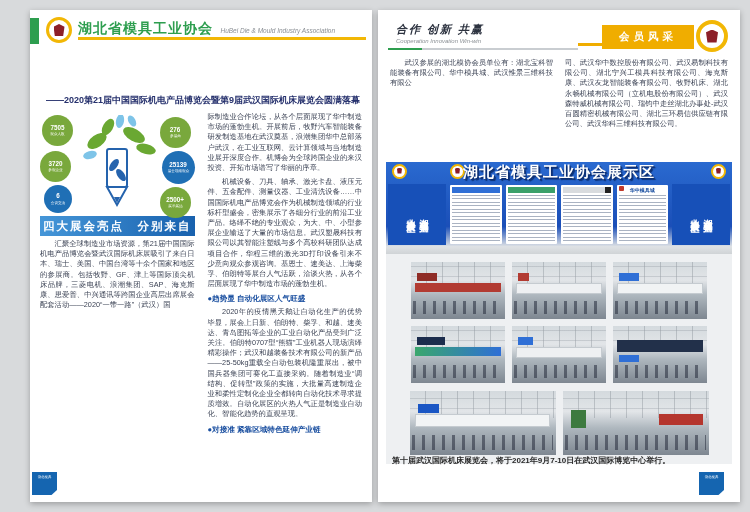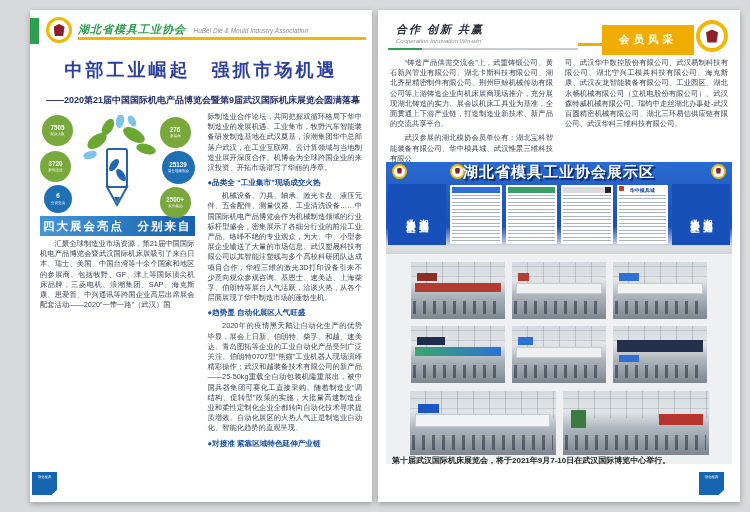--- a/index.html
+++ b/index.html
@@ -8,21 +8,21 @@
   .page{position:absolute;top:10px;height:492px;background:#fff;box-shadow:0 2px 6px rgba(0,0,0,.28);overflow:hidden;}
   #lp{left:30px;width:342px;}
   #rp{left:378px;width:362px;}
 
   
   .lp-greenblock{position:absolute;left:0;top:8px;width:9px;height:26px;background:#2e9e4f;}
   .lp-logo{position:absolute;left:16px;top:7px;width:26px;height:26px;border-radius:50%;
            background:#fff;border:3px solid #f2b705;box-sizing:border-box;display:flex;align-items:center;justify-content:center;}
   .lp-logo .emb{width:11px;height:12px;background:#8c1f28;clip-path:polygon(50% 0,100% 22%,88% 100%,12% 100%,0 22%);}
   .lp-org{position:absolute;left:48px;top:9px;white-space:nowrap;}
-  .lp-org .cn{color:#2e9e4f;font-weight:bold;font-style:italic;font-size:11px;letter-spacing:1px;}
+  .lp-org .cn{color:#2e9e4f;font-weight:bold;font-size:14px;letter-spacing:1px;}
   .lp-org .en{color:#8a8f94;font-style:italic;font-size:6.5px;margin-left:3px;}
   .lp-yline{position:absolute;left:48px;right:6px;top:27px;height:2.5px;background:#f2b705;}
 
   
   .lp-title{position:absolute;left:0;right:0;top:48px;text-align:center;color:#2b3f9e;
             font-size:18px;font-weight:900;letter-spacing:3px;}
   .lp-sub{position:absolute;left:4px;right:0;top:84px;text-align:center;color:#26316d;
           font-size:9px;font-weight:bold;}
   .cols{position:absolute;left:10px;right:10px;top:102px;bottom:6px;display:flex;gap:13px;}
   .col{flex:1;min-width:0;}
@@ -52,21 +52,21 @@
   #lp .pg-badge{left:2px;bottom:7px;}
   #rp .pg-badge{right:16px;bottom:7px;}
 
   
   .rp-slogan{position:absolute;left:18px;top:12px;}
   .rp-slogan .cn{color:#2d3340;font-weight:900;font-style:italic;font-size:11px;letter-spacing:2px;}
   .rp-slogan .en{color:#8a8f94;font-style:italic;font-size:6px;margin-top:1px;}
   .rp-line{position:absolute;left:10px;top:38px;width:190px;height:2px;
            background:linear-gradient(90deg,#2e9e4f 0 34px,#c9cdd1 34px);}
   .rp-tabline{position:absolute;right:70px;left:200px;top:33px;height:3px;background:#f0ad00;}
-  .rp-tab{position:absolute;right:46px;top:15px;width:92px;height:30px;background:#f0ad00;
+  .rp-tab{position:absolute;right:46px;top:15px;width:92px;height:24px;background:#f0ad00;
           color:#fff;font-size:10.5px;font-weight:bold;letter-spacing:4px;
           display:flex;align-items:center;justify-content:center;}
   .rp-badge{position:absolute;right:12px;top:10px;width:32px;height:32px;border-radius:50%;
             background:#fff;border:4px solid #f2b705;box-sizing:border-box;
             display:flex;align-items:center;justify-content:center;}
   .rp-badge .emb{width:12px;height:13px;background:#8c1f28;clip-path:polygon(50% 0,100% 22%,88% 100%,12% 100%,0 22%);}
 
   .rp-cols{position:absolute;left:12px;right:12px;top:48px;height:104px;display:flex;gap:12px;}
 
   
@@ -126,21 +126,20 @@
   <div class="lp-greenblock"></div>
   <div class="lp-logo">
       <div class="emb"></div>
     </div>
   <div class="lp-org">
     <span class="cn">湖北省模具工业协会</span>
     <span class="en">HuBei Die &amp; Mould Industry Association</span>
   </div>
   <div class="lp-yline"></div>
 
-  <div class="lp-title">中部工业崛起　强抓市场机遇</div>
   <div class="lp-sub">——2020第21届中国国际机电产品博览会暨第9届武汉国际机床展览会圆满落幕</div>
 
   <div class="cols">
     <div class="col">
 
       <div class="infog">
         <svg width="110" height="96" viewBox="0 0 110 96">
           <g stroke="#2563ad" stroke-width="2" fill="#fff">
             <rect x="45" y="34" width="20" height="38" rx="2"></rect>
             <path d="M45 72 L55 90 L65 72 Z"></path>
@@ -186,22 +185,21 @@
           <span class="v">2500+</span>
           <span class="l">展示展品</span>
         </div>
       </div>
 
       <div class="hl-box">四大展会亮点　分别来自新加坡</div>
       <p class="bodytext">汇聚全球制造业市场资源，第21届中国国际机电产品博览会暨武汉国际机床展吸引了来自日本、瑞士、美国、中国台湾等十余个国家和地区的参展商。包括牧野、GF、津上等国际顶尖机床品牌，三菱电机、浪潮集团、SAP、海克斯康、思爱普、中兴通讯等跨国企业高层出席展会配套活动——2020“一带一路”（武汉）国</p>
     </div>
 
     <div class="col">
-      <p class="bodytext noindent">际制造业合作论坛，共同把握双循环格局下华中制造业的发展机遇。工业集市，牧野汽车智能装备研发制造基地在武汉奠基，浪潮集团华中总部落户武汉，在工业互联网、云计算领域与当地制造业展开深度合作。机博会为全球跨国企业的来汉投资、开拓市场谱写了华丽的序章。</p>
-      <div class="bullet-h">●品类全 “工业集市”现场成交火热</div>
+      <p class="bodytext noindent">际制造业合作论坛，从各个层面展现了华中制造市场的蓬勃生机。开展前后，牧野汽车智能装备研发制造基地在武汉奠基，浪潮集团华中总部落户武汉，在工业互联网、云计算领域与当地制造业展开深度合作。机博会为全球跨国企业的来汉投资、开拓市场谱写了华丽的序章。</p>
       <p class="bodytext">机械设备、刀具、轴承、激光卡盘、液压元件、五金配件、测量仪器、工业清洗设备……中国国际机电产品博览会作为机械制造领域的行业标杆型盛会，密集展示了各细分行业的前沿工业产品。络绎不绝的专业观众，为大、中、小型参展企业输送了大量的市场信息。武汉塑晟科技有限公司以其智能注塑线与多个高校科研团队达成项目合作，华程三维的激光3D打印设备引来不少意向观众参观咨询。基恩士、速美达、上海柴孚、伯朗特等展台人气活跃，洽谈火热，从各个层面展现了华中制造市场的蓬勃生机。</p>
       <div class="bullet-h">●趋势显 自动化展区人气旺盛</div>
       <p class="bodytext">2020年的疫情黑天鹅让自动化生产的优势毕显，展会上日新、伯朗特、柴孚、和越、速美达、青岛图拓等企业的工业自动化产品受到广泛关注。伯朗特0707型“熊猫”工业机器人现场演绎精彩操作；武汉和越装备技术有限公司的新产品——25-50kg重载全自动包装机隆重展出，被中国兵器集团可赛化工直接采购。随着制造业“调结构、促转型”政策的实施，大批量高速制造企业和柔性定制化企业全都转向自动化技术寻求提质增效。自动化展区的火热人气正是制造业自动化、智能化趋势的直观呈现。</p>
       <div class="bullet-h">●对接准 紧靠区域特色延伸产业链</div>
     </div>
   </div>
 
   <div class="pg-badge">
     <div class="lab">湖北模具</div>
     <div class="num">12</div>
@@ -215,25 +213,24 @@
   </div>
   <div class="rp-line"></div>
   <div class="rp-tabline"></div>
   <div class="rp-tab">会员风采</div>
   <div class="rp-badge">
       <div class="emb"></div>
     </div>
 
   <div class="rp-cols">
     <div class="col">
-      <p class="bodytext">“铸造产品供需交流会”上，武重铸锻公司、黄石新兴管业有限公司、湖北卡斯科技有限公司、湖北齐星精密制件有限公司、荆州巨鲸机械传动有限公司等上游铸造企业向机床展商现场推介，充分展现湖北铸造的实力。展会以机床工具业为基准，全面贯通上下游产业链，打造制造业新技术、新产品的交流共享平台。</p>
       <p class="bodytext">武汉参展的湖北模协会员单位有：湖北宝科智能装备有限公司、华中模具城、武汉惟景三维科技有限公</p>
     </div>
     <div class="col">
-      <p class="bodytext noindent">司、武汉华中数控股份有限公司、武汉易制科技有限公司、湖北宁兴工模具科技有限公司、海克斯康、武汉友龙智能装备有限公司、工业园区、湖北永畅机械有限公司（立机电股份有限公司）、武汉森特威机械有限公司、瑞钧中走丝湖北办事处-武汉百圆精密机械有限公司、湖北三环易信供应链有限公司、武汉华科三维科技有限公司。</p>
+      <p class="bodytext noindent">司、武汉华中数控股份有限公司、武汉易制科技有限公司、湖北宁兴工模具科技有限公司、海克斯康、武汉友龙智能装备有限公司、牧野机床、湖北永畅机械有限公司（立机电股份有限公司）、武汉森特威机械有限公司、瑞钧中走丝湖北办事处-武汉百圆精密机械有限公司、湖北三环易信供应链有限公司、武汉华科三维科技有限公司。</p>
     </div>
   </div>
 
   <div class="booth">
     <div class="bbadge bb1">
         <i></i>
       </div>
     <div class="bbadge bb2">
         <i></i>
       </div>

